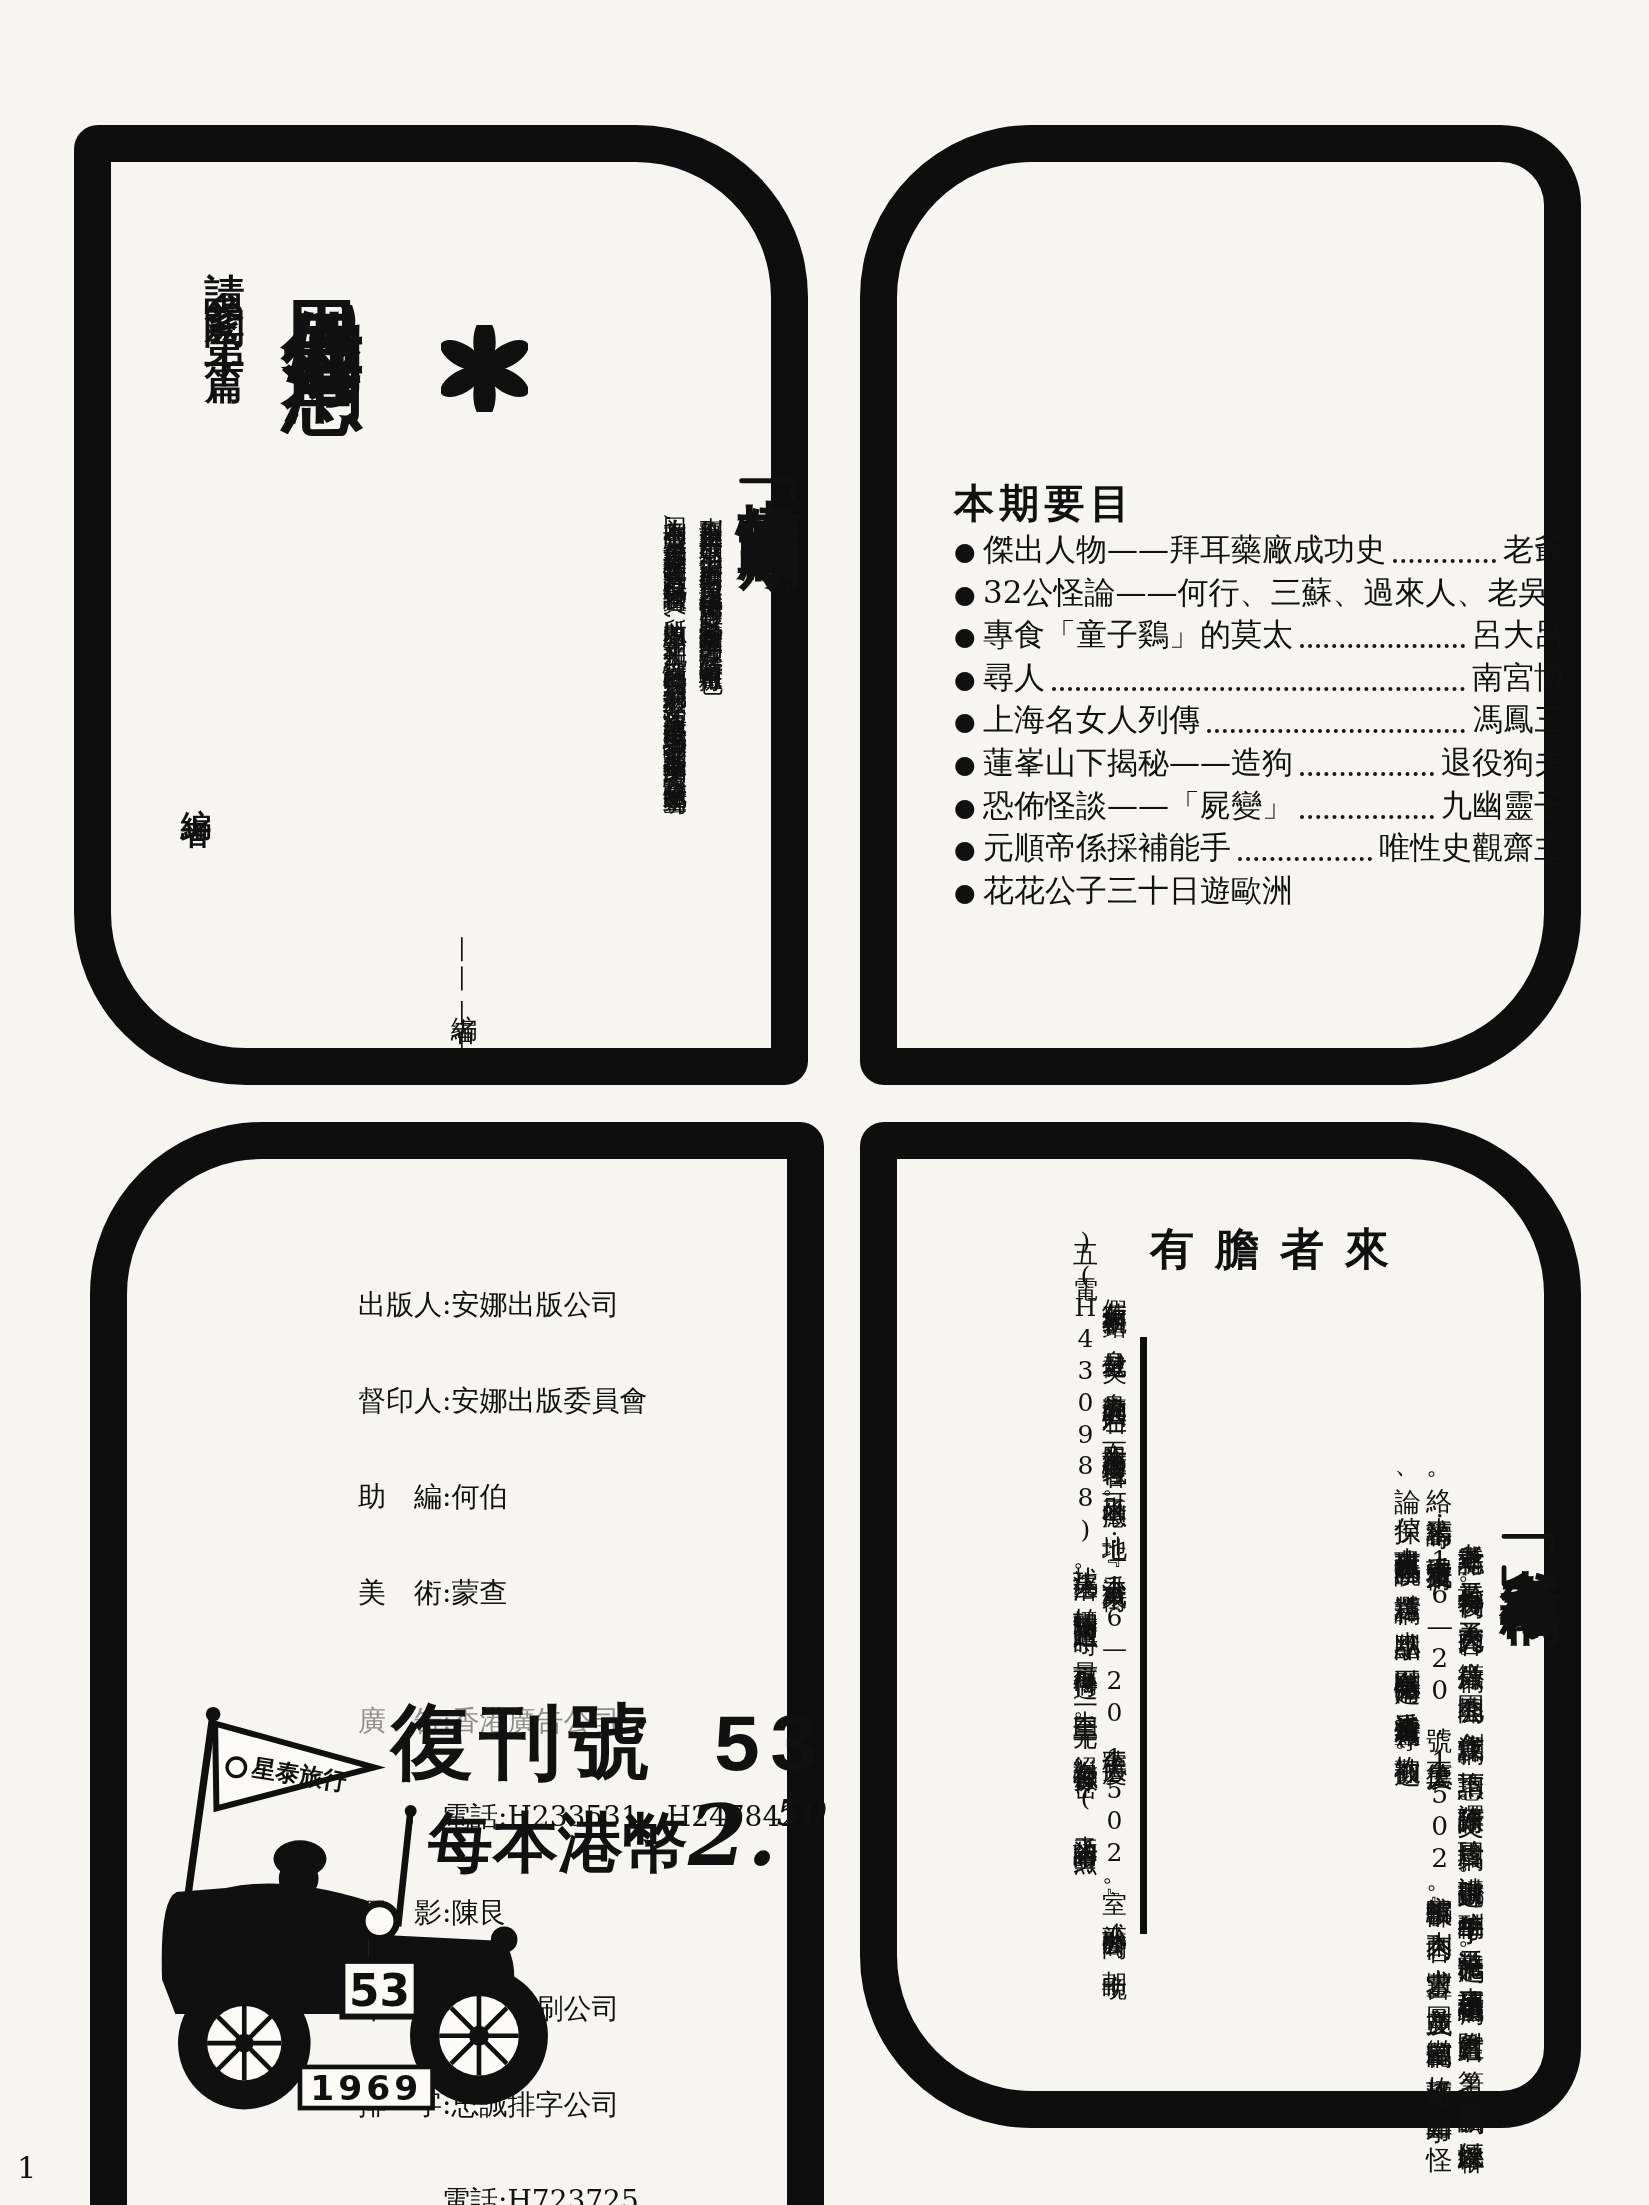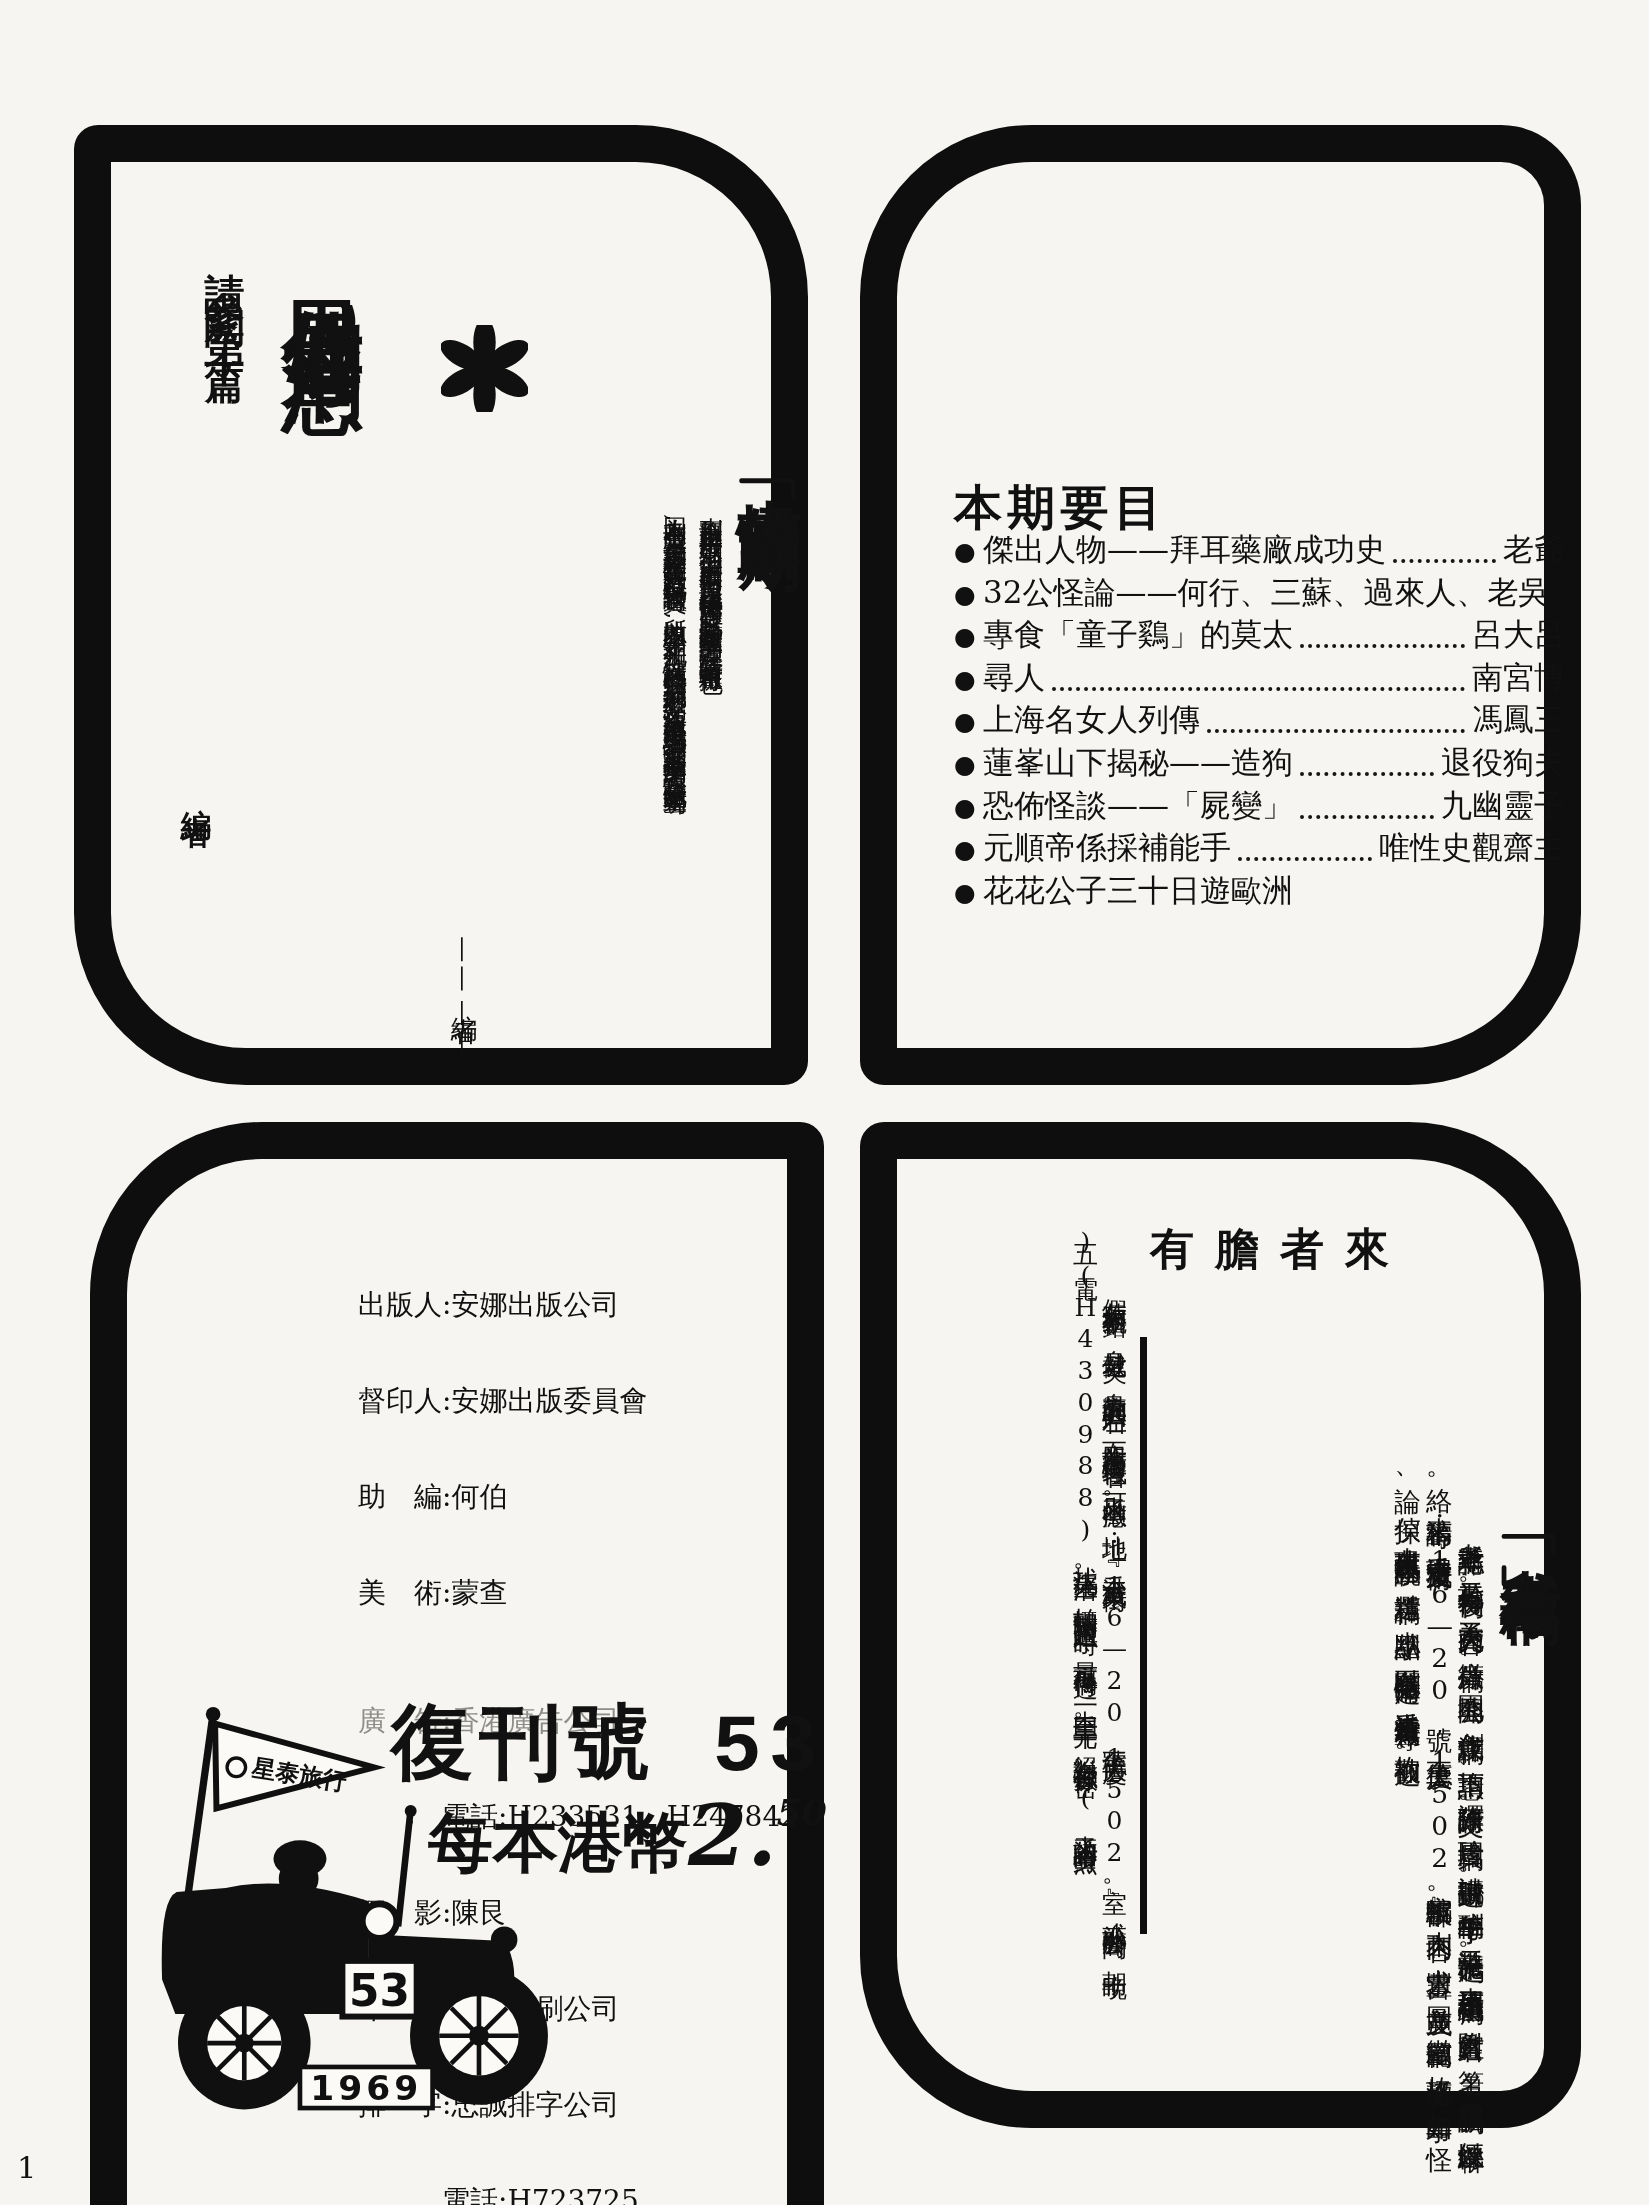--- a/index.html
+++ b/index.html
@@ -23,21 +23,21 @@
   
   .tl-side-note{left:87px;top:78px;height:398px;font-size:40px;font-weight:700;letter-spacing:18.6px;font-family:"DejaVu Sans",sans-serif;}
   .tl-headline{left:158px;top:74px;height:669px;font-size:81px;font-weight:900;letter-spacing:10.6px;font-family:"DejaVu Sans",sans-serif;}
   .tl-editor{left:64px;top:623px;height:106px;font-size:30.5px;font-weight:700;letter-spacing:8px;font-family:"DejaVu Sans",sans-serif;}
   .tl-flower{left:330px;top:163px;}
   .tl-body{left:313px;top:284px;width:305px;height:626px;font-size:24px;letter-spacing:2px;line-height:1.5;}
   .tl-signature{left:335px;top:774px;height:239px;font-size:26.5px;letter-spacing:2.7px;}
   .tl-section-title{left:615px;top:285px;height:689px;font-size:65px;font-weight:900;letter-spacing:4px;font-family:"DejaVu Sans",sans-serif;}
 
   
-  .tr-heading{left:57px;top:314px;font-size:48px;font-weight:700;letter-spacing:5.3px;}
+  .tr-heading{left:57px;top:314px;font-size:40px;font-weight:700;letter-spacing:5.3px;}
   .tr-list{left:57px;top:371px;width:611px;}
   .toc-row{display:flex;align-items:flex-end;height:38px;margin-bottom:4.6px;font-size:31px;}
   .toc-bullet{width:29px;font-size:25px;line-height:38px;}
   .toc-title{white-space:nowrap;}
   .toc-leader{flex:1;border-bottom:4px dotted #161616;margin:0 6.6px 8px 6.6px;min-width:24px;}
   .toc-author{white-space:nowrap;}
 
   
   .bl-credits{left:231px;top:66px;font-size:28px;line-height:32px;white-space:pre;}
   .bl-credits .muted{color:#8e8d89;margin-top:32px;}

